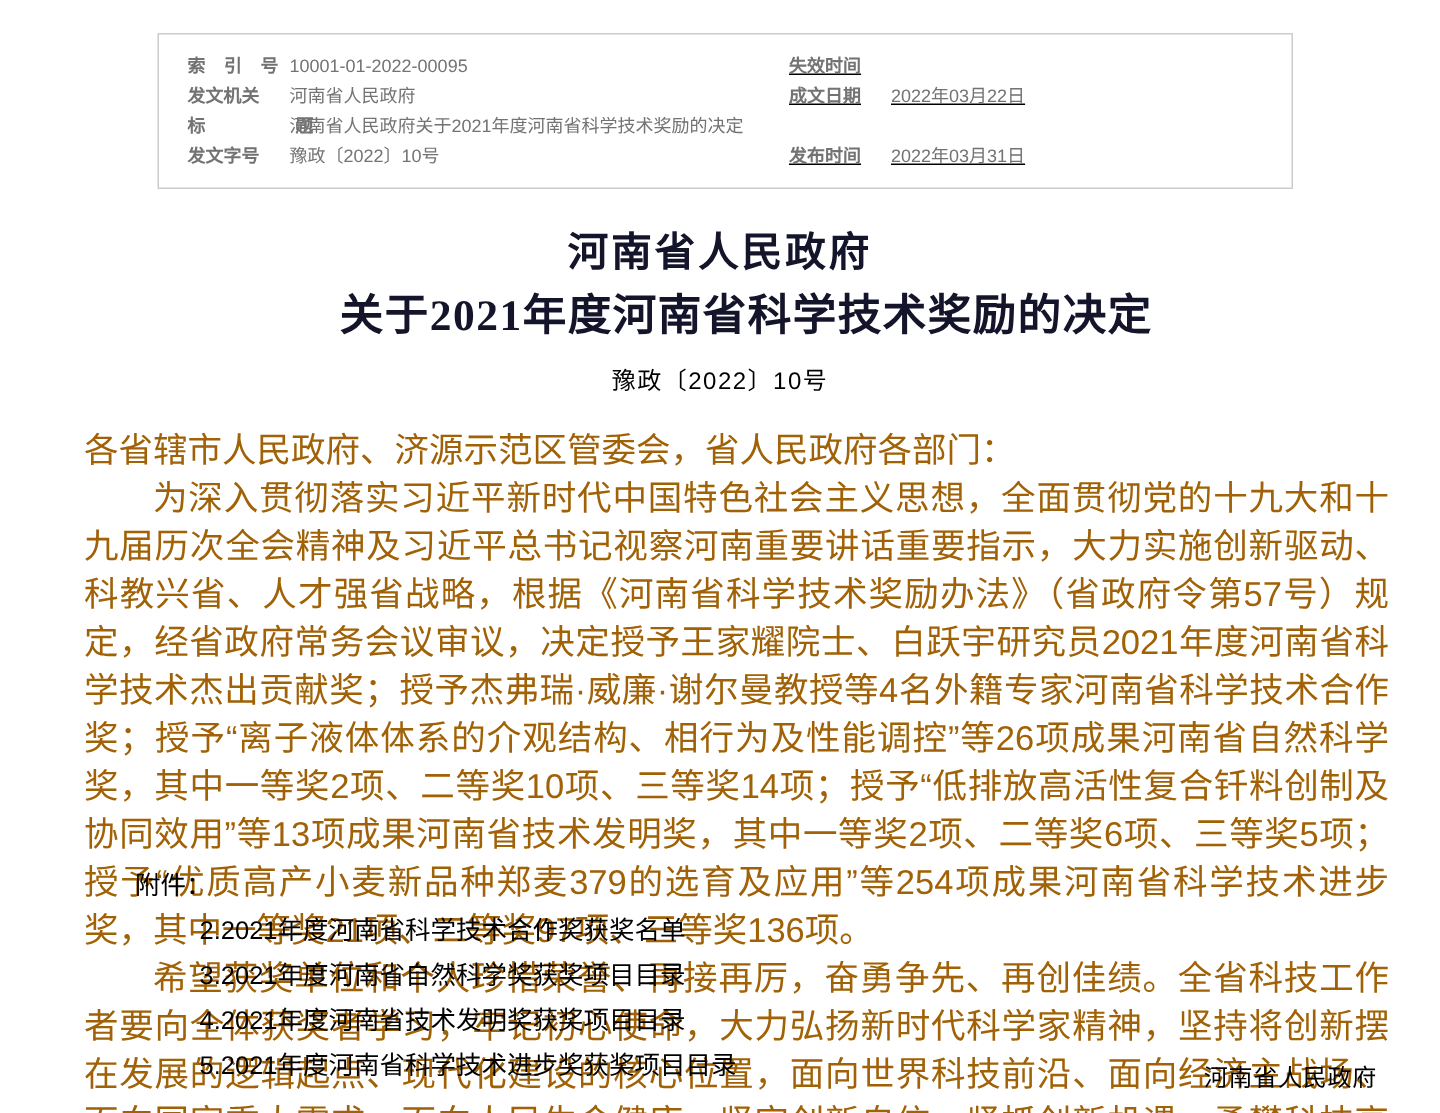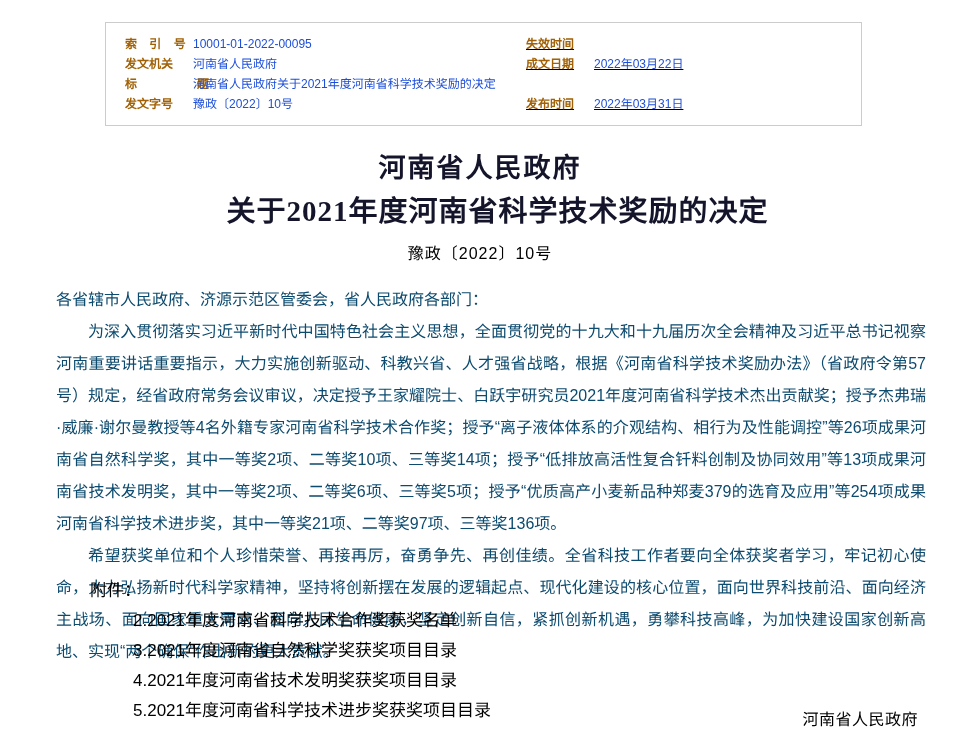--- a/index.html
+++ b/index.html
@@ -44,31 +44,31 @@
   .meta-cell {
     display: flex;
     align-items: baseline;
   }
   .meta-cell.left  { width: 420px; padding-left: 19px; box-sizing: border-box; }
   .meta-cell.right { width: 320px; box-sizing: border-box; text-decoration: underline; }
 
   .meta-label {
     font-size: 12px;
     font-weight: bold;
-    color: #a16207;
+    color: #737373;
     width: 68px;
     flex: 0 0 68px;
     white-space: nowrap;
     letter-spacing: 0;
   }
   .meta-label.spaced { letter-spacing: 4.5px; }
   .meta-label.spaced2 { letter-spacing: 12px; }
   .meta-value {
     font-size: 12px;
-    color: #1d4ed8;
+    color: #737373;
     white-space: nowrap;
     font-weight: normal;
   }
 
   
   .doc-title {
     position: absolute;
     left: 0;
     top: 150px;
     width: 960px;
@@ -101,25 +101,25 @@
   }
 
   
   .body-block {
     position: absolute;
     left: 56px;
     top: 284px;
     width: 870px;
   }
   .para {
-    font-size: 16px;
+    font-size: 23px;
     line-height: 32px;
     text-align: justify;
     text-justify: inter-ideograph;
-    color: #0c4a6e;
+    color: #a16207;
     margin: 0 0 0 0;
     letter-spacing: 0;
   }
   .para.indent { text-indent: 2em; }
 
   
   .attachments {
     position: absolute;
     left: 56px;
     top: 576px;

